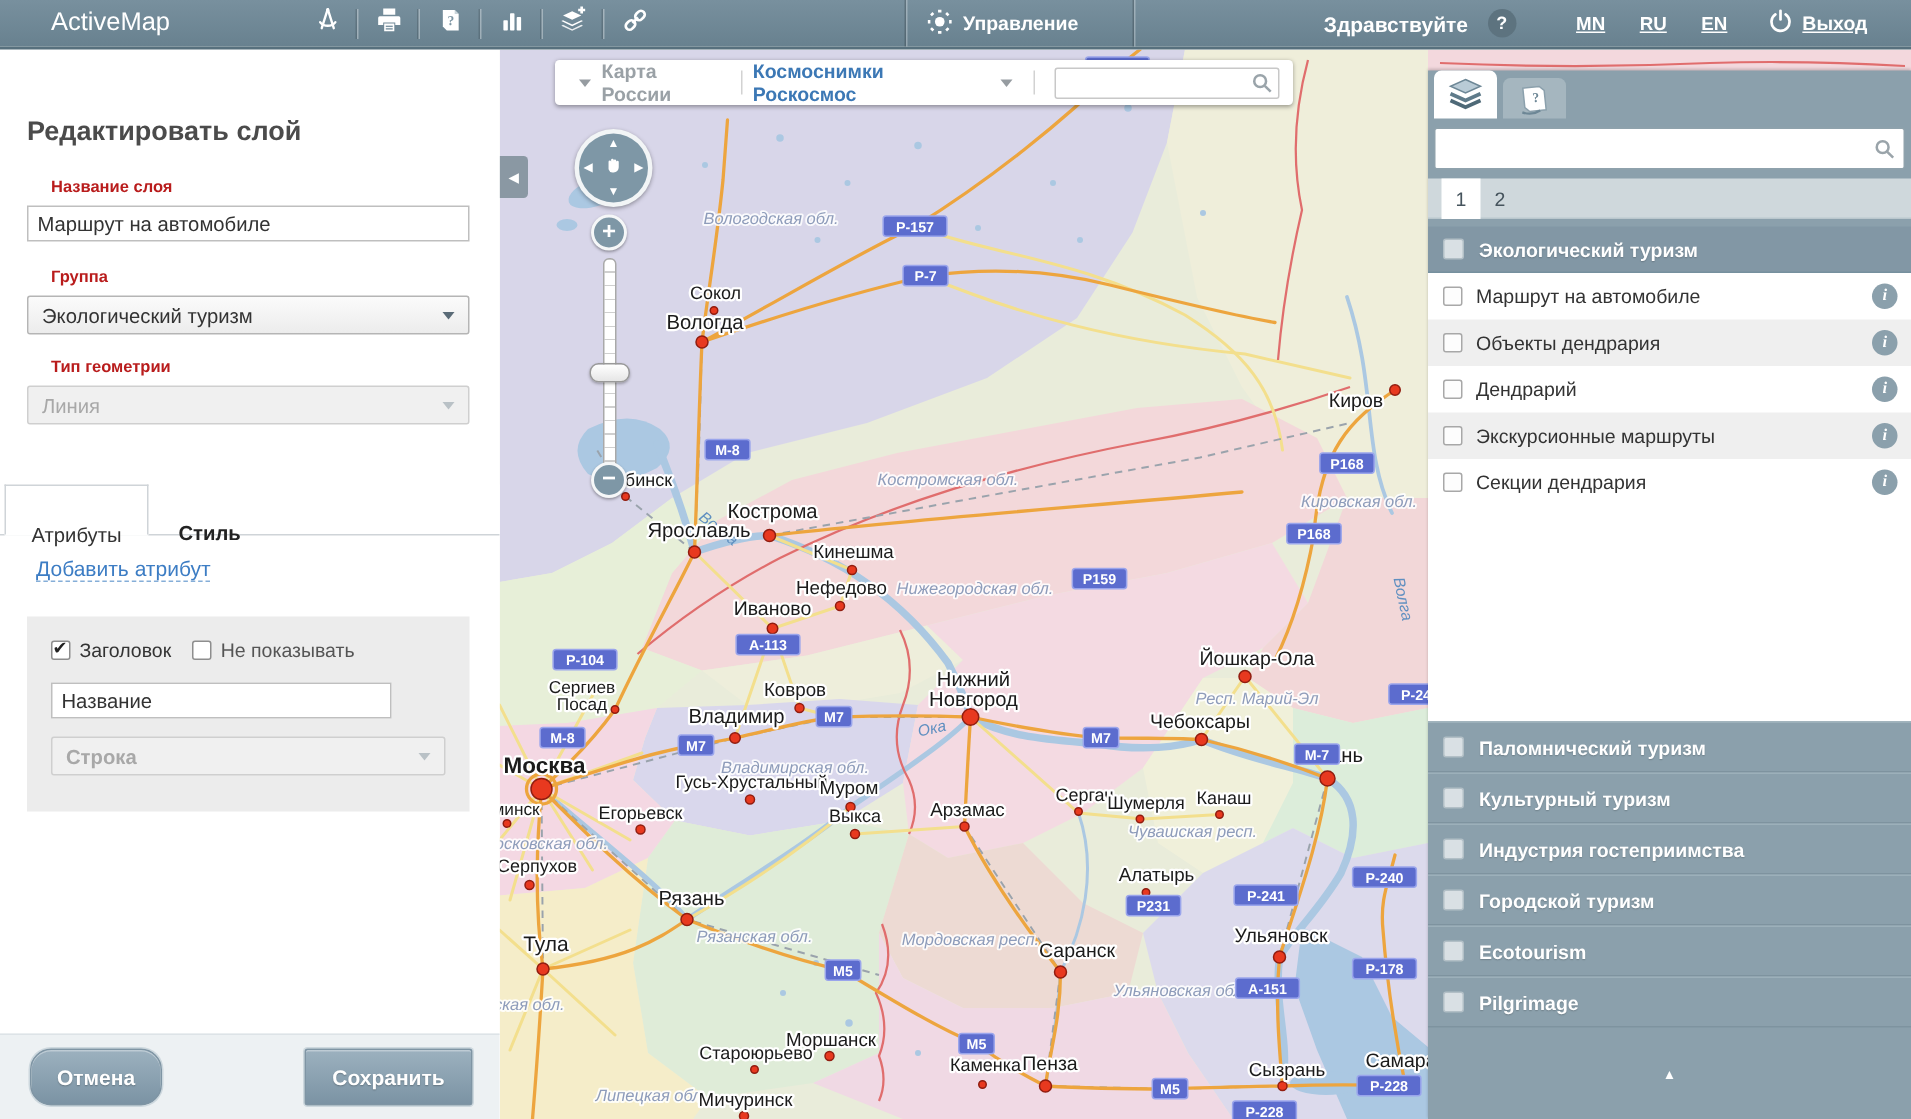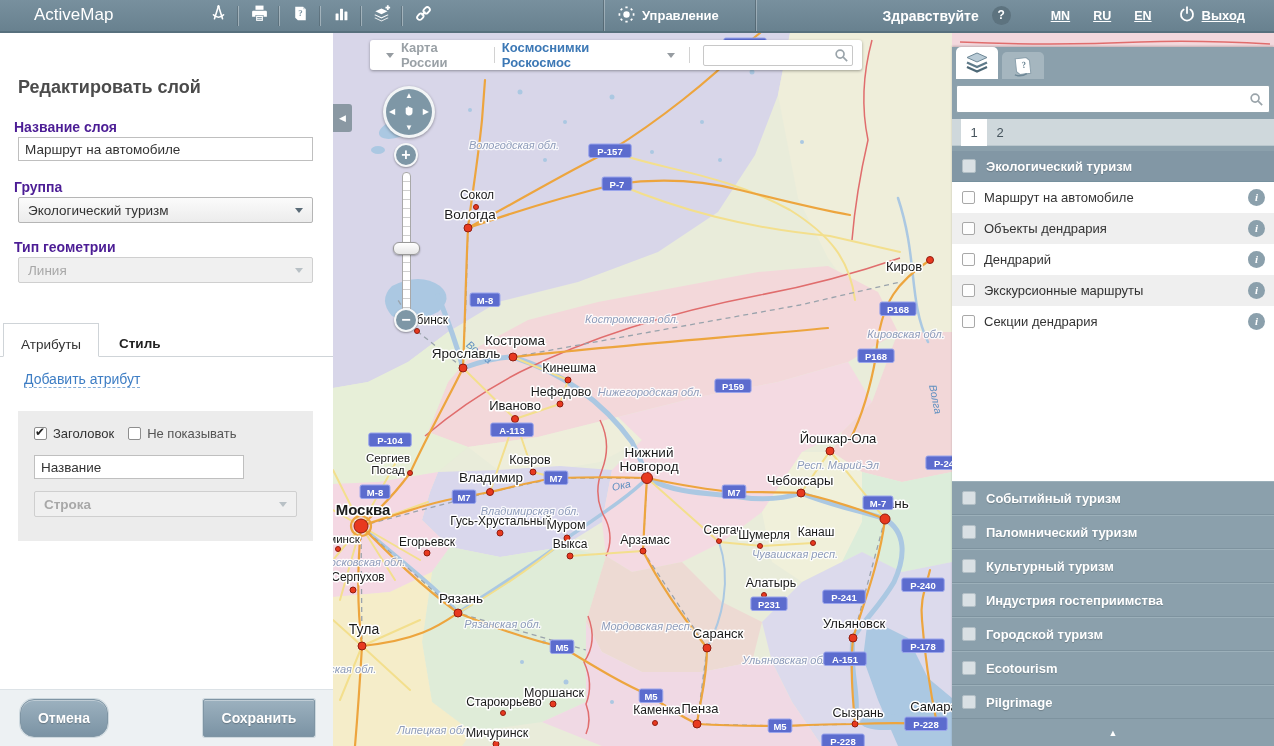--- a/index.html
+++ b/index.html
@@ -24,44 +24,44 @@
            line-height:19px; font-size:12px; font-weight:bold; margin-left:13px; cursor:pointer; }
   .langs { display:flex; gap:23px; margin-left:40px; }
   .lang { color:#fff; font-size:12.5px; font-weight:bold; text-decoration:underline; cursor:pointer; }
   .logout { display:flex; align-items:center; gap:6px; margin-left:26px; color:#fff; font-size:13px;
             font-weight:bold; cursor:pointer; }
   .logout .lbl { text-decoration:underline; }
 
   
   #left-panel { position:absolute; left:0; top:33px; bottom:0; width:333px; background:#fff; z-index:10; }
   .lp-title { position:absolute; left:18px; top:44px; font-size:18px; font-weight:bold; color:#4b4b4b; }
-  .flabel { position:absolute; left:14px; font-size:14px; font-weight:bold; color:#4c1d95; }
+  .flabel { position:absolute; left:34px; font-size:11px; font-weight:bold; color:#b91c1c; }
   .tinput { position:absolute; left:18px; width:295px; height:24px; border:1px solid #bfbfbf;
             font-size:13.5px; color:#333; padding:0 6px; font-family:"Liberation Sans",sans-serif; background:#fff; }
   .sel { position:absolute; left:18px; width:295px; height:26px; display:flex; align-items:center;
          justify-content:space-between; padding:0 9px; border:1px solid #b5b5b5; border-radius:2px;
          background:linear-gradient(#fbfbfb,#ececec); font-size:13.5px; color:#333; cursor:pointer; }
   .sel.disabled { background:#f0f0f0; color:#a8a8a8; border-color:#cfcfcf; cursor:default; }
   .tri { width:0; height:0; border-left:4px solid transparent; border-right:4px solid transparent;
          border-top:5px solid #5a6b77; }
   .sel.disabled .tri { border-top-color:#b9c1c6; }
   .tabstrip { position:absolute; left:0; top:290px; width:333px; height:34px;
               border-bottom:1px solid #cfd4d8; background:#fff; }
-  .tab { position:absolute; top:0; height:34px; line-height:33px; padding:4px 17px; font-size:13.5px; cursor:pointer; }
+  .tab { position:absolute; top:0; height:34px; line-height:33px; padding:16px 17px; font-size:13.5px; cursor:pointer; }
   .tab.active { left:3px; border:1px solid #cfd4d8; border-bottom:1px solid #fff; color:#333; background:#fff; }
   .tab.inactive { left:102px; font-weight:bold; color:#222; }
   .add-attr { position:absolute; left:24px; top:338px; font-size:14px; color:#3d7dc4;
               border-bottom:1px dashed #85aed8; cursor:pointer; }
   .attr-card { position:absolute; left:18px; top:378px; width:295px; height:130px; background:#ececec; }
   .cbrow { position:absolute; left:16px; top:15px; display:flex; align-items:center; font-size:13px; color:#333; }
   .cb { width:13px; height:13px; border:1px solid #8e8e8e; background:#fff; border-radius:2px;
         position:relative; cursor:pointer; flex:none; }
   .cb.checked::after { content:"\2714"; position:absolute; left:0; top:-3px; font-size:12px; color:#222; }
   .cb + span { margin:0 14px 0 6px; }
-  .card-input { position:absolute; left:16px; top:44px; width:210px; height:24px; border:1px solid #bfbfbf;
+  .card-input { position:absolute; left:16px; top:44px; width:227px; height:24px; border:1px solid #bfbfbf;
                 font-size:13.5px; color:#333; padding:0 6px; font-family:"Liberation Sans",sans-serif; }
   .card-sel { top:80px; left:16px; width:263px;font-weight:bold; }
   .lp-footer { position:absolute; left:0; right:0; bottom:0; height:57px; background:#edf1f3;
                border-top:1px solid #dde3e7; }
   .btn { position:absolute; top:9px; height:38px; border:1px solid #7f95a4; border-radius:2px;
          background:linear-gradient(#9cb1bf,#7b93a4); color:#fff; font-size:14px; font-weight:bold;
          font-family:"Liberation Sans",sans-serif; cursor:pointer; text-shadow:0 1px 1px rgba(0,0,0,.25);
          box-shadow:0 0 0 1px #cdd8de, inset 0 1px 0 rgba(255,255,255,.35); }
   .btn-cancel { left:20px; width:88px;border-radius:14px; }
   .btn-save { left:203px; width:112px; }
@@ -627,24 +627,20 @@
         </div>
         <div class="lrow">
           <span class="cb"></span>
           <span class="lname">Секции дендрария</span>
           <span class="info">i</span>
         </div>
       </div>
     <div id="rp-groups" style="display:flex;flex-direction:column">
         <div class="grow">
           <span class="gcb"></span>
-          <span class="gname">Событийный туризм</span>
-        </div>
-        <div class="grow">
-          <span class="gcb"></span>
           <span class="gname">Паломнический туризм</span>
         </div>
         <div class="grow">
           <span class="gcb"></span>
           <span class="gname">Культурный туризм</span>
         </div>
         <div class="grow">
           <span class="gcb"></span>
           <span class="gname">Индустрия гостеприимства</span>
         </div>

